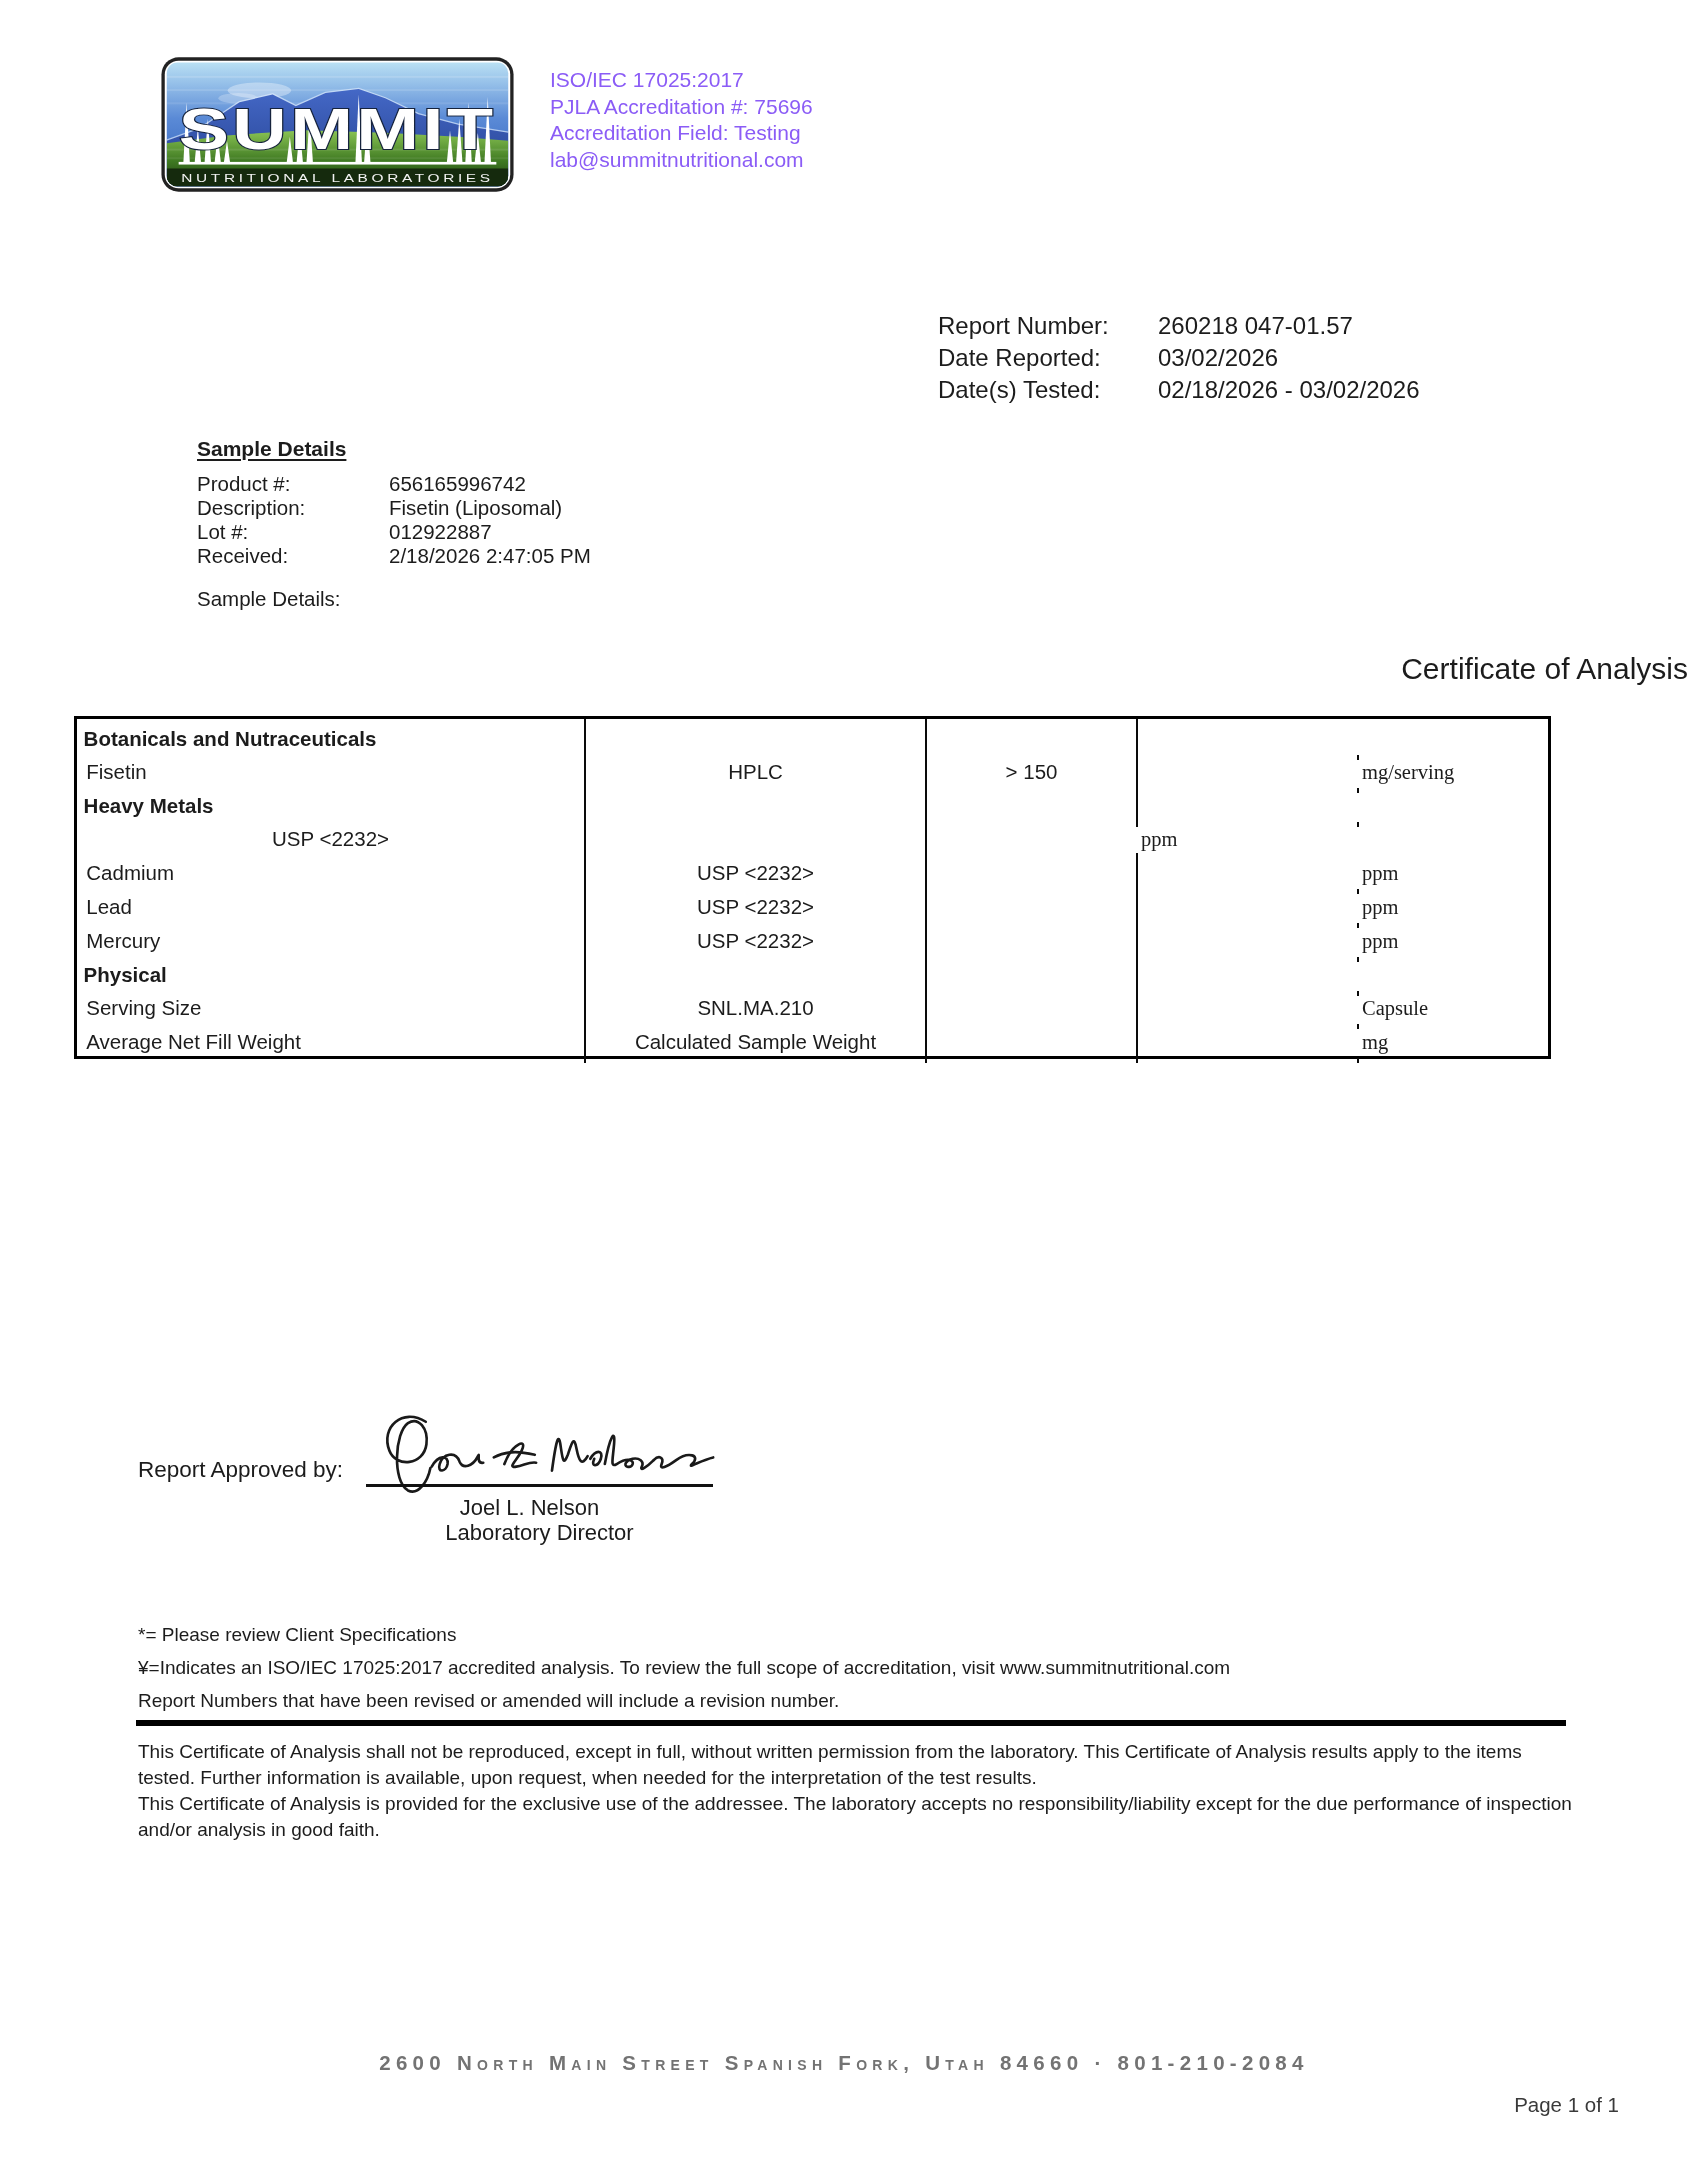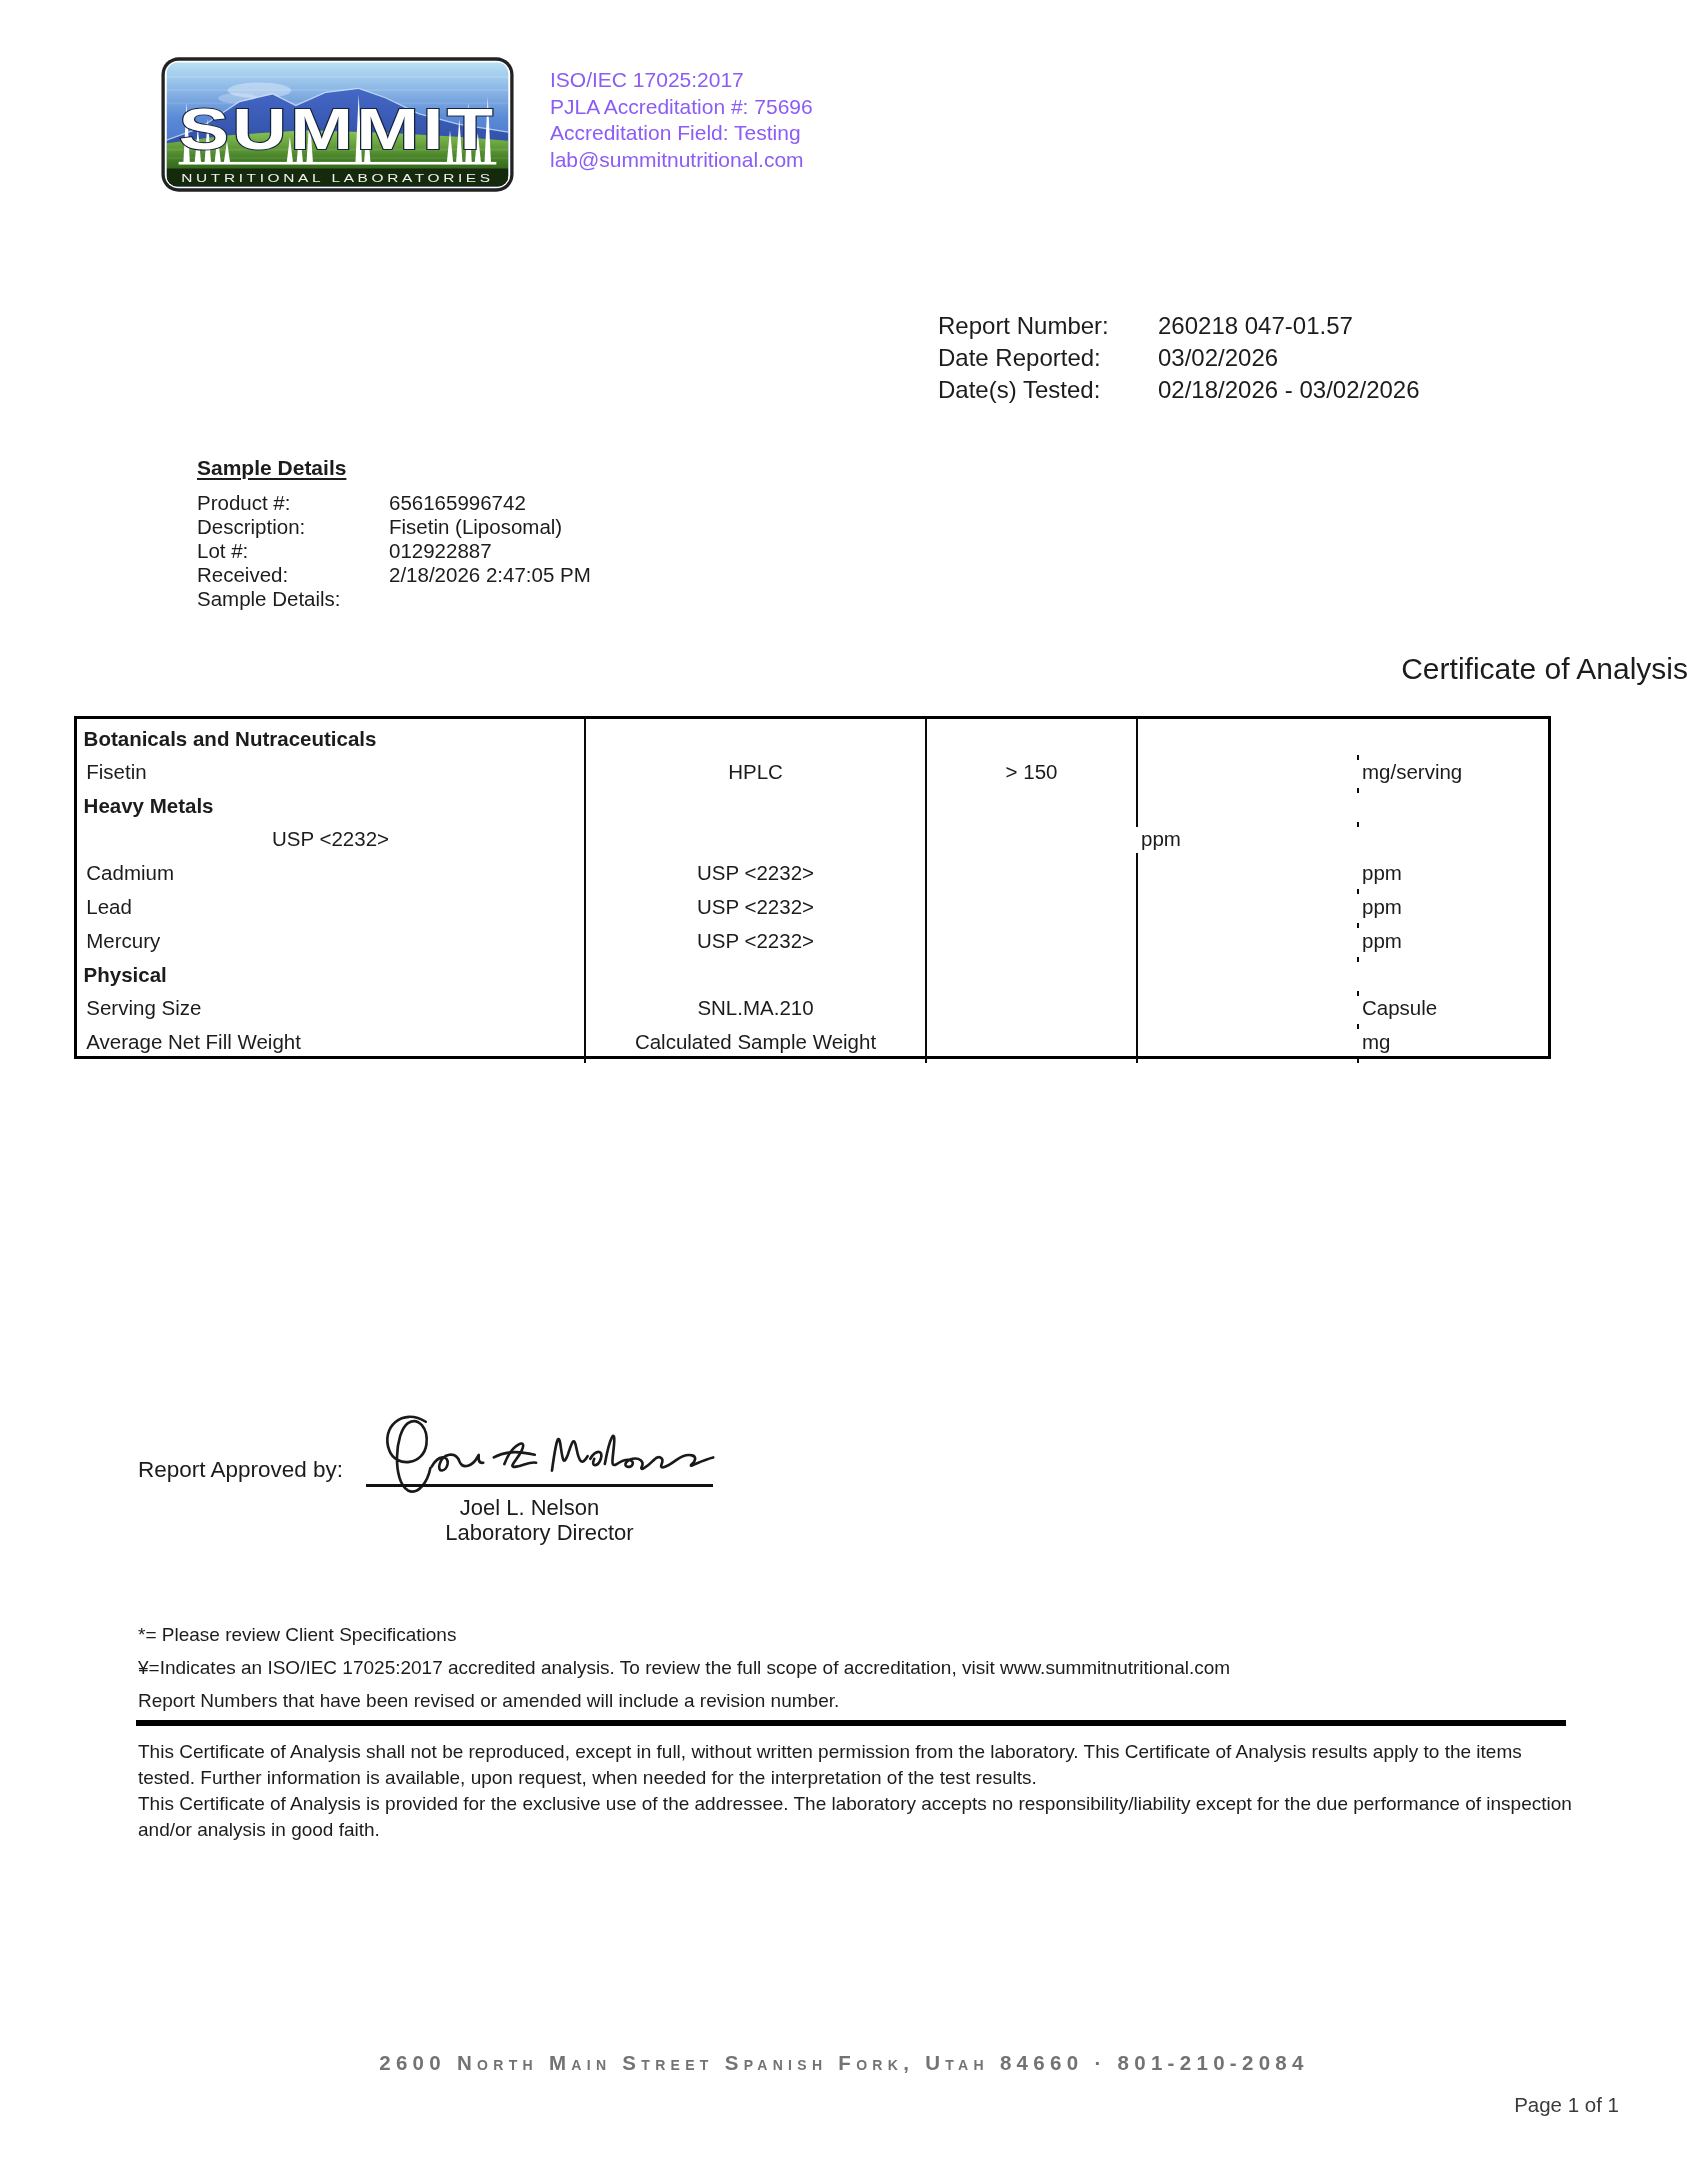--- a/index.html
+++ b/index.html
@@ -22,21 +22,21 @@
   .report-info { position: absolute; left: 938px; top: 310px; }
   .ri-row { display: flex; height: 32px; align-items: center; font-size: 24px; }
   .ri-label { width: 220px; }
 
   
   .block-heading {
     font-weight: 700; font-size: 21px;
     text-decoration: underline; text-decoration-thickness: 2px; text-underline-offset: 3.3px;
     margin-bottom: 10.6px;
   }
-  .sample-details { position: absolute; left: 197px; top: 437px; margin-top: 19px; }
+  .sample-details { position: absolute; left: 197px; top: 437px; }
   .sd-row { display: flex; font-size: 20.5px; line-height: 24px; }
   .sd-label { width: 192px; }
   .customer-info { position: absolute; left: 938px; top: 437px; }
   .ci-line { font-size: 20.5px; line-height: 24px; }
   .sample-extra { position: absolute; left: 197px; top: 587px; font-size: 20.5px; }
 
   
   .coa-title { position: absolute; left: 0; top: 652px; width: 100%; text-align: right; font-size: 30px; }
   .coa-table { position: absolute; left: 74px; top: 716px; width: 1477px; border: 3.3px solid #000; background:#fff; }
   .grid-cols { display: grid; grid-template-columns: 509px 341px 211px 221px 189px; }
@@ -44,21 +44,21 @@
   .hcell { display: flex; align-items: center; justify-content: center; font-weight: 700; font-size: 24px; border-right: 2px solid #0a0a0a; }
   .hcell:last-child { border-right: none; }
   .trow.section { height: 33px; }
   .trow.data { height: 34px; }
   .cell { display: flex; align-items: center; font-size: 20.5px; border-right: 2px solid #0a0a0a; overflow: hidden; }
   .cell:last-child { border-right: none; }
   .c-name { padding-left: 9.3px; }
   .section .c-name { font-weight: 700; padding-left: 6.6px; }
   .c-method, .c-spec { justify-content: center; }
   .c-result { justify-content: flex-end; align-items: flex-start; padding: 4.6px 6.6px 0 0; font-size: 16px; margin-top: 36px; }
-  .c-units { padding-left: 3px; }
+  .c-units { padding-left: 3px; font-family: Liberation Serif, serif; }
 
   
   .approval-label { position: absolute; left: 138px; top: 1457px; font-size: 22.5px; }
   .sig-svg { position: absolute; left: 363px; top: 1403px; }
   .sig-line { position: absolute; left: 366px; top: 1484px; width: 347px; height: 2.6px; background: #111; }
   .signer-name { position: absolute; left: 356px; top: 1495px; width: 347px; text-align: center; font-size: 22px; }
   .signer-title { position: absolute; left: 366px; top: 1520px; width: 347px; text-align: center; font-size: 22px; }
 
   
   .footnotes { position: absolute; left: 138px; top: 1618px; font-size: 19px; }

